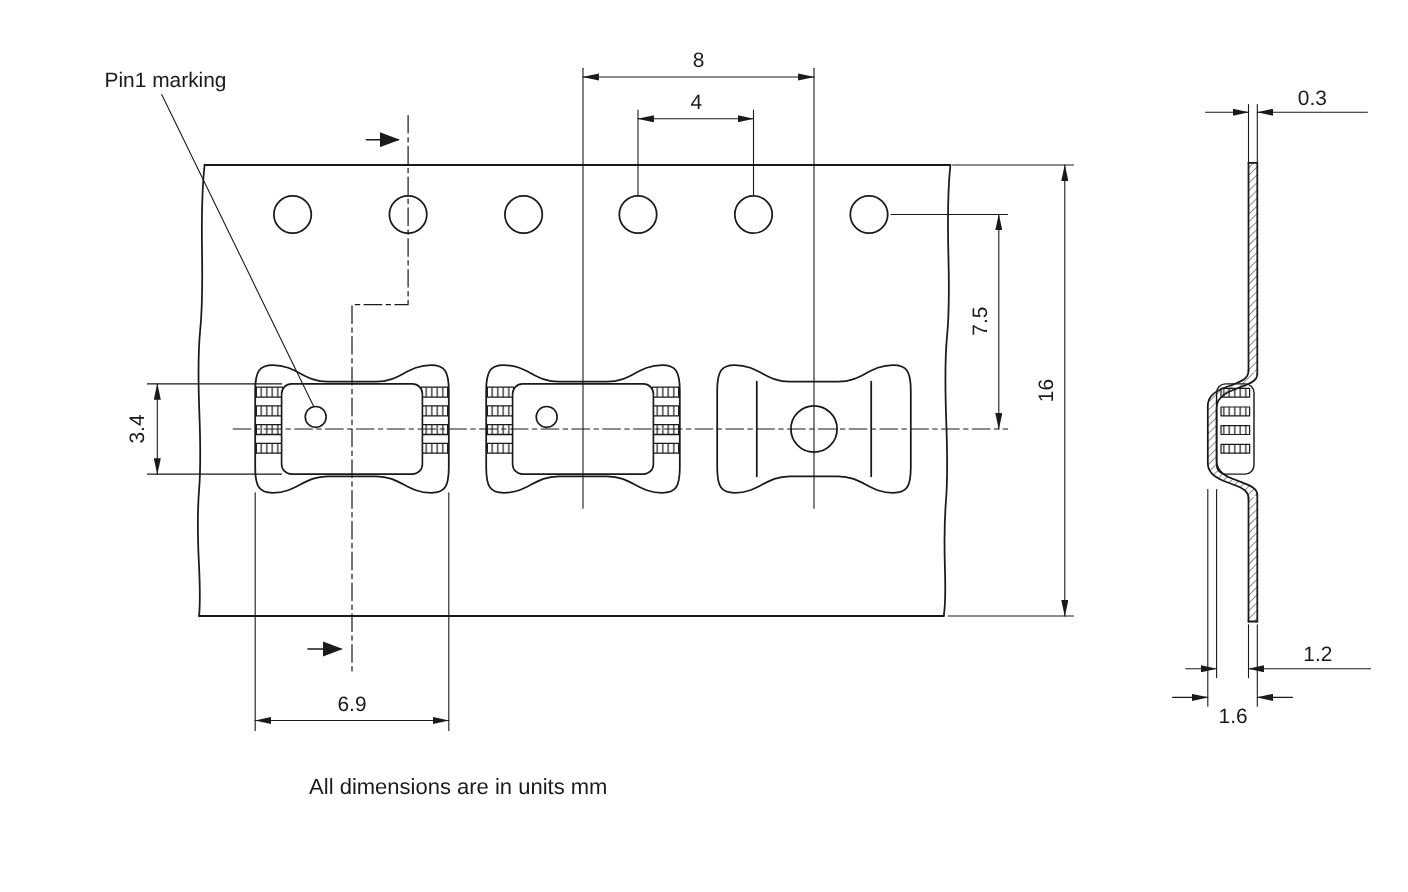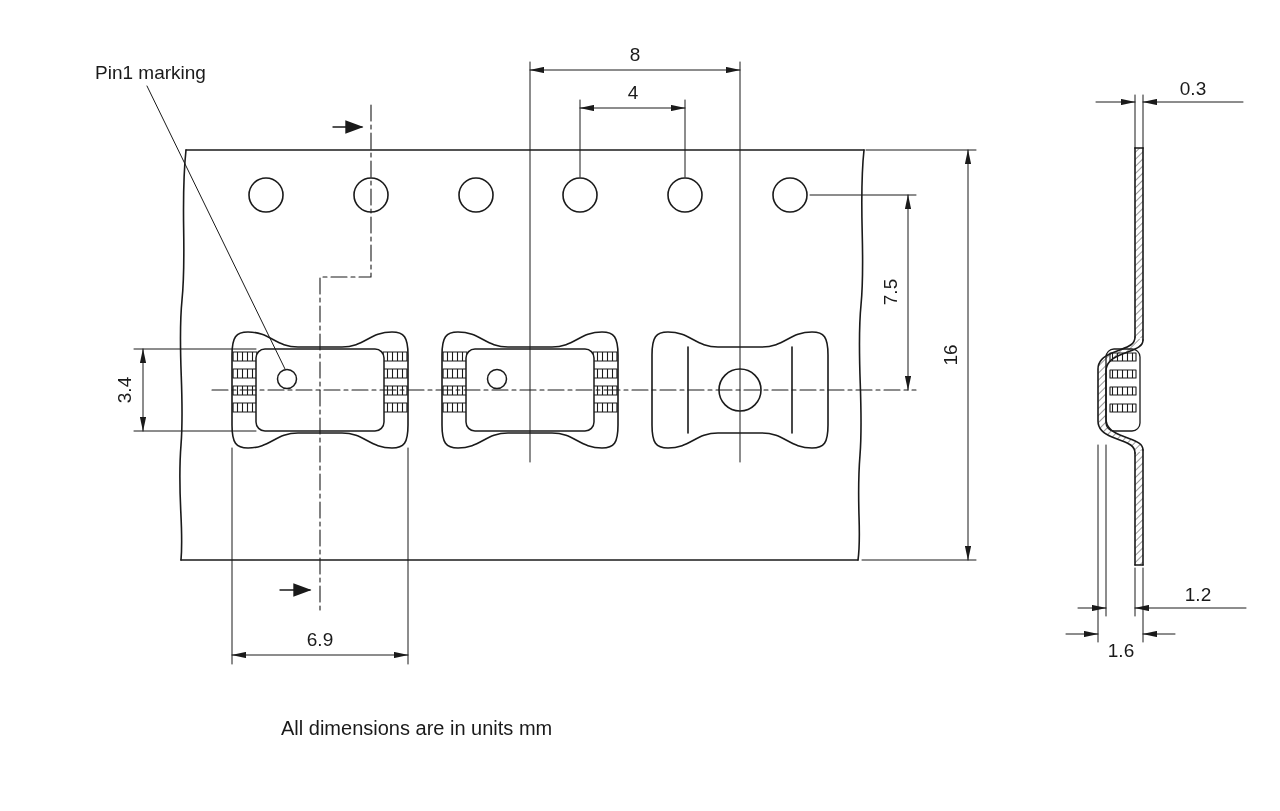--- a/index.html
+++ b/index.html
@@ -27,21 +27,20 @@
     top: 702px;
     color: #1a1a1a;
     font-size: 20px;
     line-height: 29px;
     white-space: nowrap;
   }
   .notes .note-row {
     display: flex;
     align-items: flex-end;
     height: 29px;
-    margin-top: 12px;
   }
   .notes svg { display: inline-block; margin: 0 4px; }
 </style>
 </head>
 <body>
 
 <div class="stage">
 
   <svg width="1280" height="811" viewBox="0 0 1280 811" stroke-linecap="round" stroke-linejoin="round">
 

